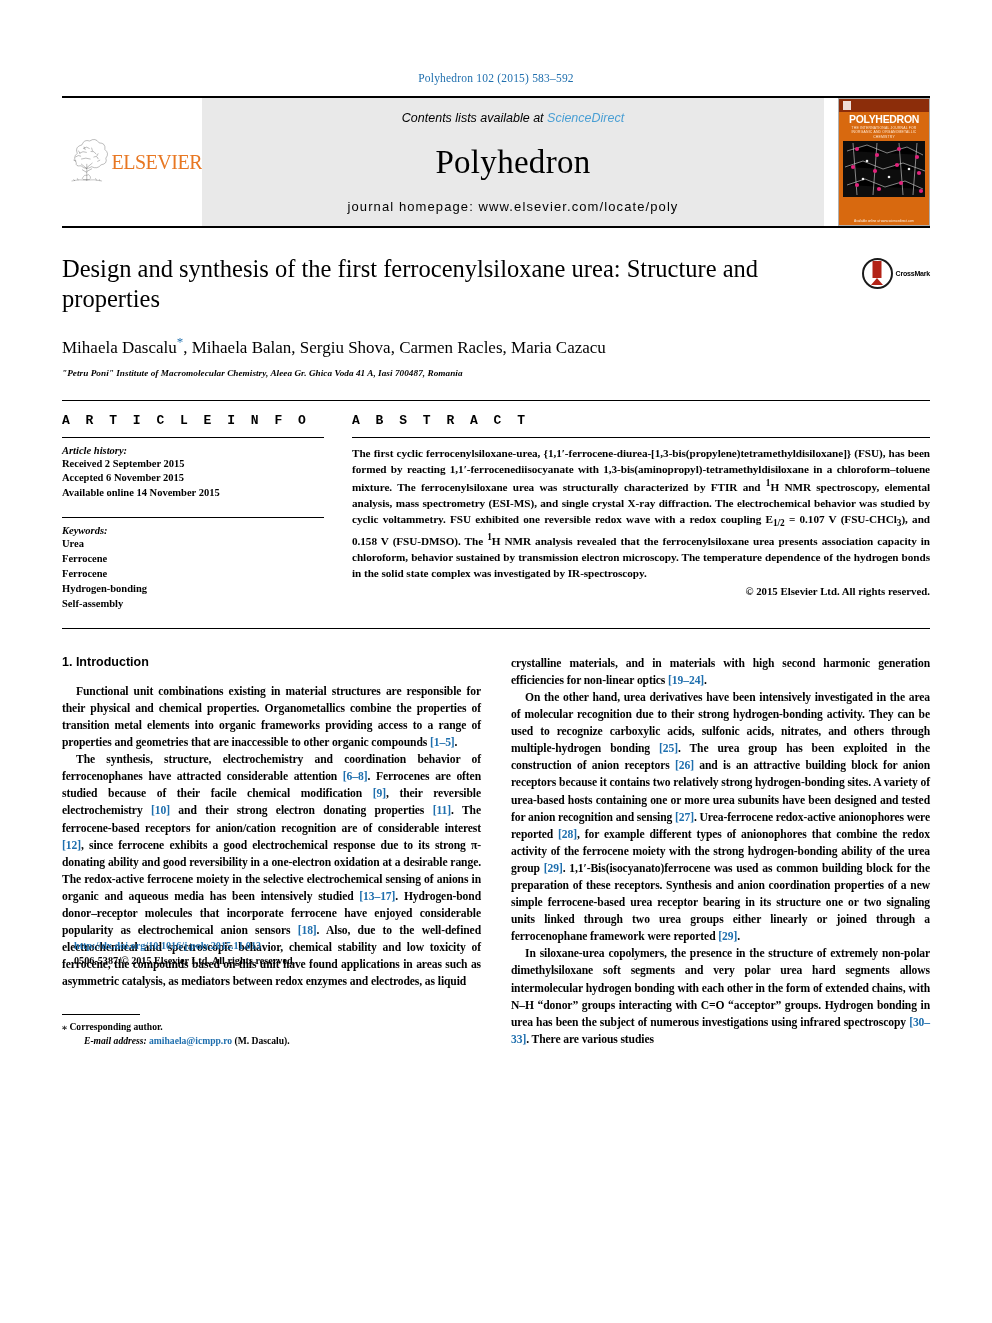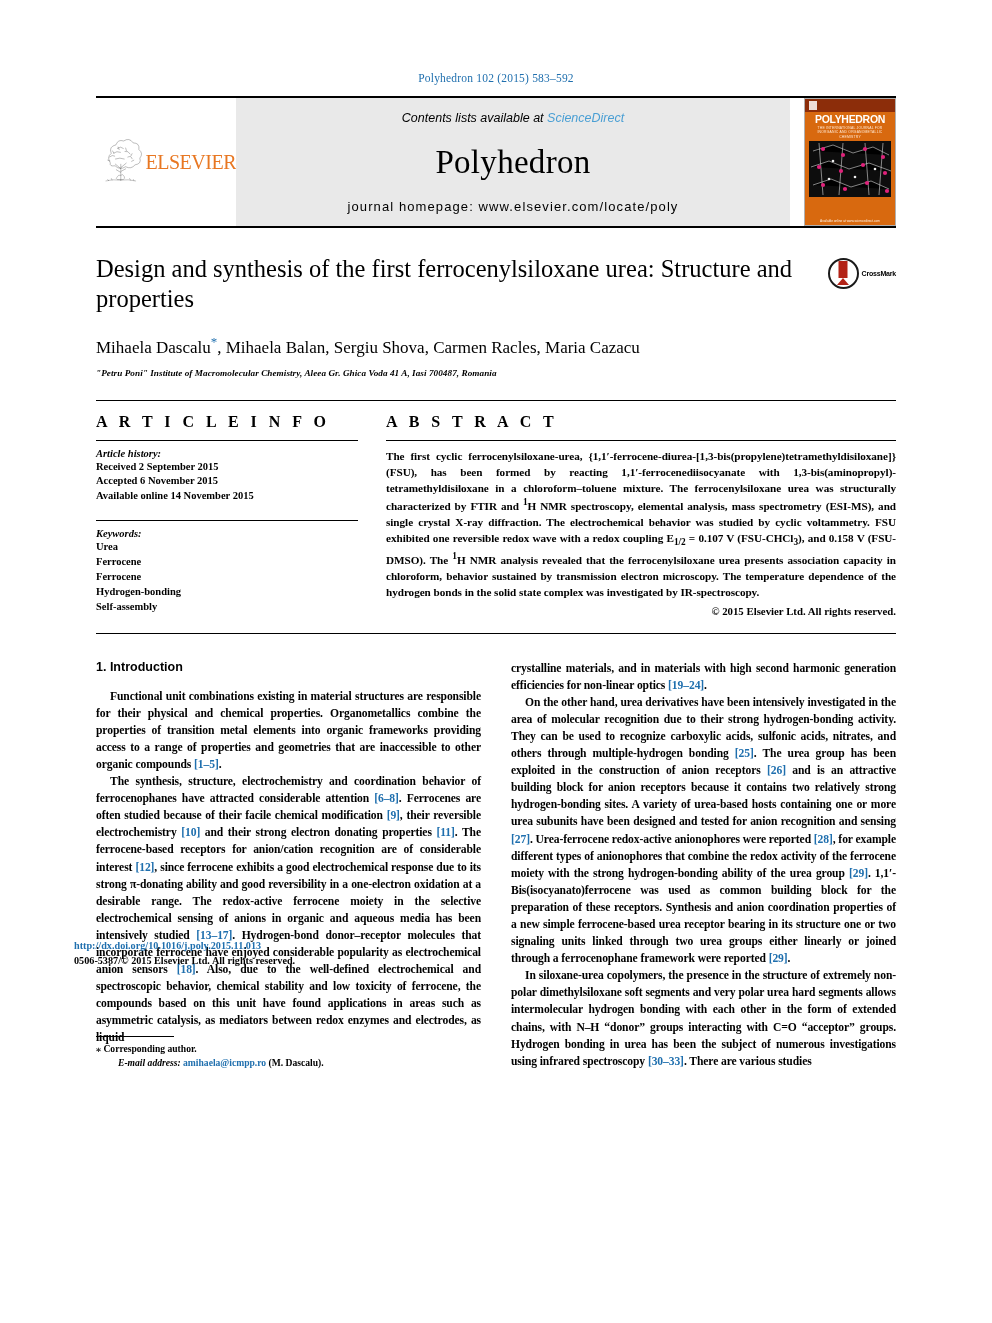--- a/index.html
+++ b/index.html
@@ -13,21 +13,21 @@
     font-family: "Liberation Serif", "DejaVu Serif", serif;
     color: #000000;
     position: relative;
     overflow: hidden;
   }
   .page {
     position: relative;
     width: 992px;
     height: 1016px;
     box-sizing: border-box;
-    padding: 0 96px;
+    padding: 0 62px;
   }
 
   
   .running-head {
     text-align: center;
     font-size: 11.5px;
     color: #1f6fae;
     padding-top: 72px;
     letter-spacing: .2px;
   }
@@ -221,22 +221,22 @@
     margin-top: 22px;
   }
   .info-wrap {
     display: flex;
     gap: 28px;
     margin-top: 12px;
   }
   .col-info { flex: 0 0 262px; }
   .col-abs  { flex: 1 1 auto; }
   .sec-head {
-    font-family: Liberation Serif, serif;
-    font-size: 16px;
+    font-family: Liberation Mono, monospace;
+    font-size: 13px;
     font-weight: bold;
     letter-spacing: 4px;
   }
   .thin-rule {
     border-top: 1.2px solid #000;
     margin: 9px 0 7px 0;
   }
   .info-label {
     font-size: 10.5px;
     font-style: italic;

